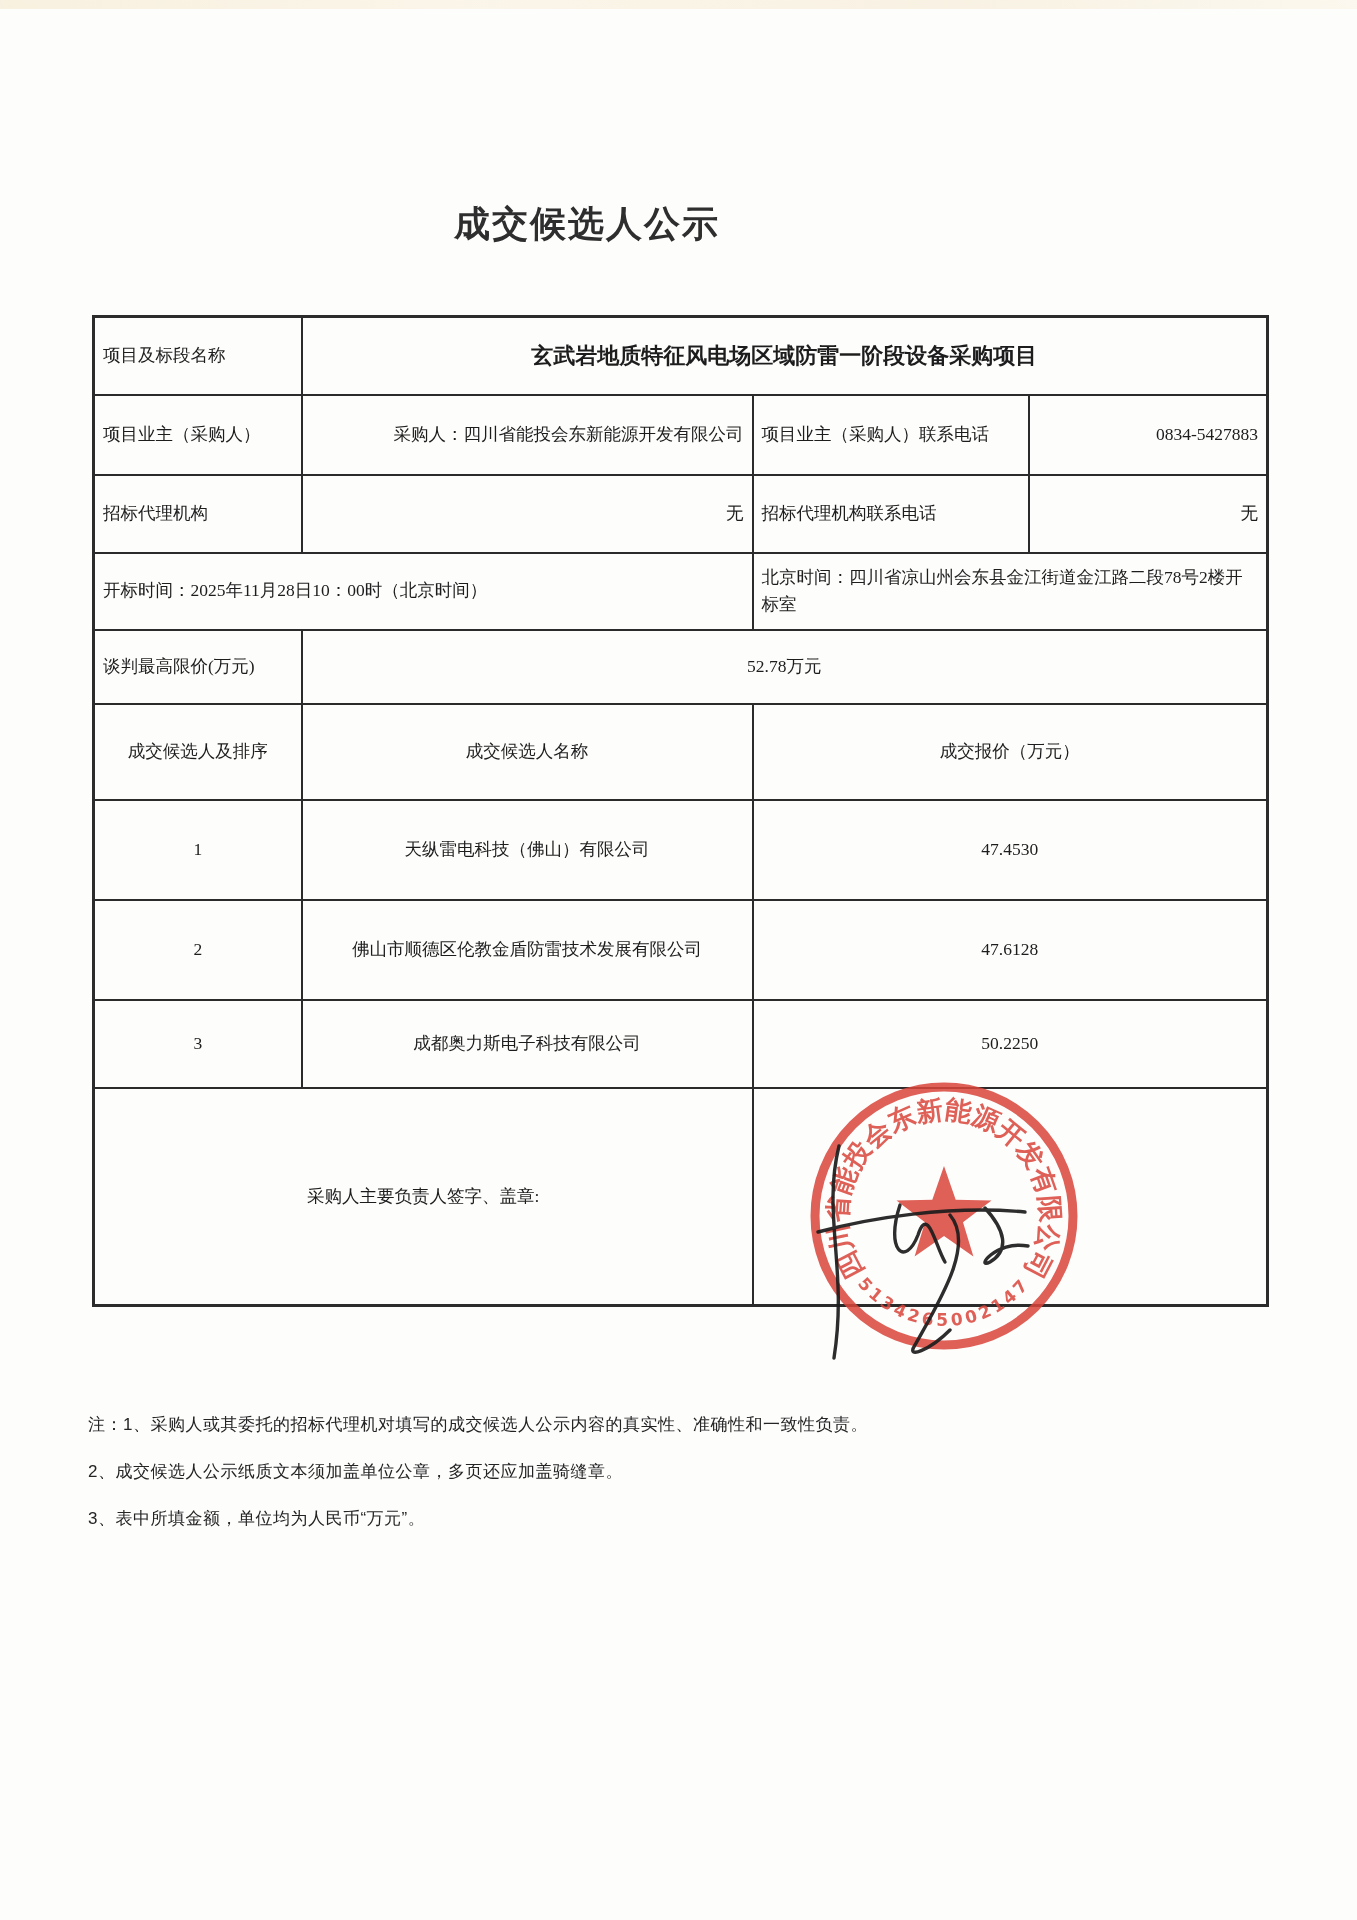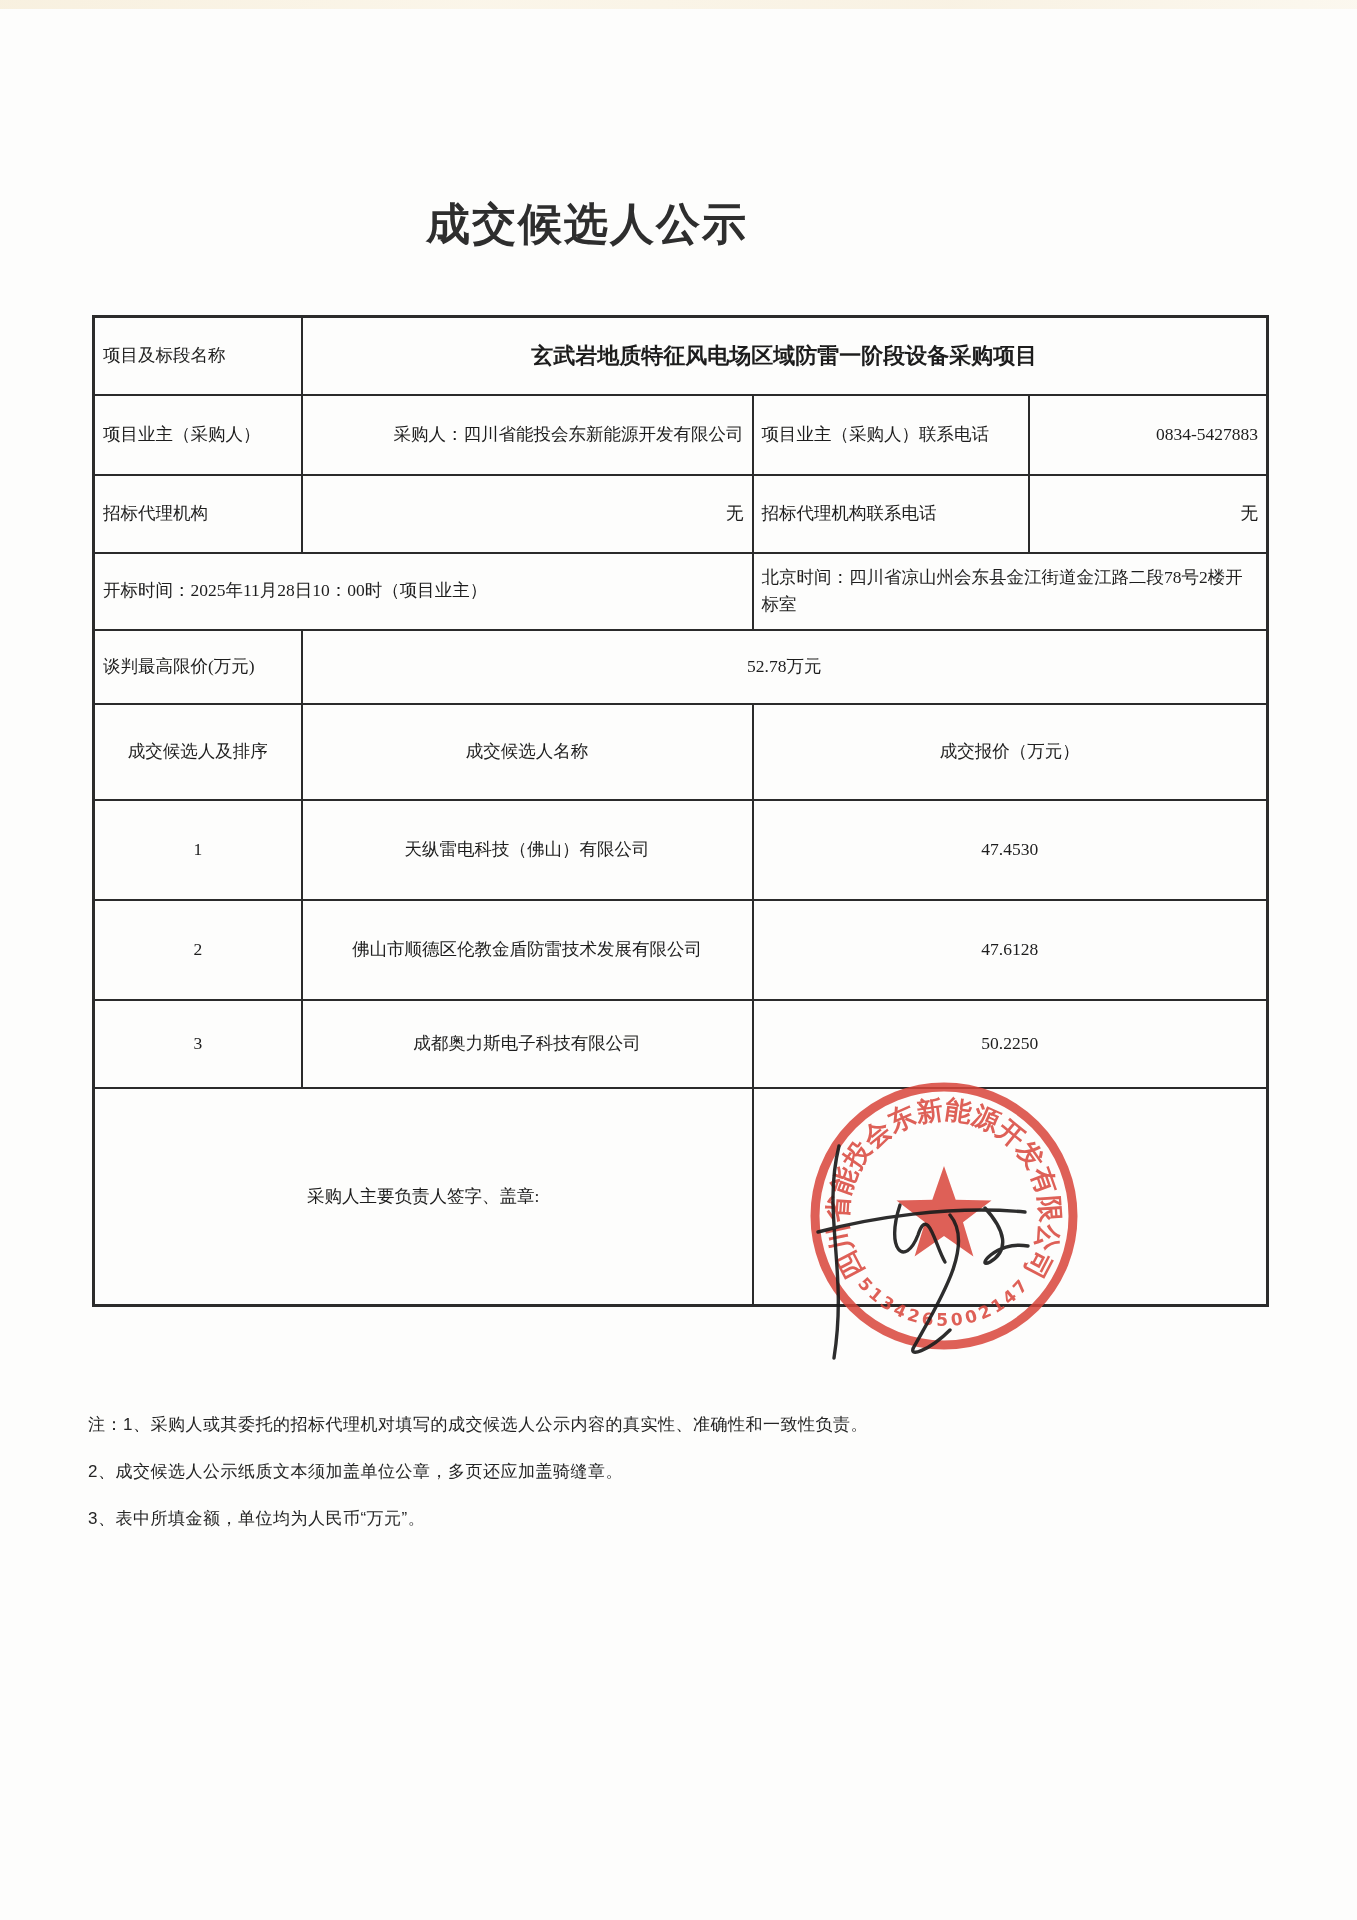--- a/index.html
+++ b/index.html
@@ -18,21 +18,21 @@
   .scan-top-edge{
     position:absolute;left:0;top:0;width:100%;height:9px;
     background:linear-gradient(90deg,#f6ecd6 0%,#faf3e3 35%,#f7eedb 70%,#fbf6ea 100%);
     opacity:.75;
   }
   .doc-title{
     position:absolute;left:0;top:202px;width:1174px;
     text-align:center;
     font-family:"Liberation Sans","DejaVu Sans",sans-serif;
     font-weight:bold;
-    font-size:44px;line-height:44px;
+    font-size:36px;line-height:44px;
     color:#2e2e2e;
     letter-spacing:2px;
   }
   table.main{
     position:absolute;left:92px;top:315px;
     width:1174px;
     border-collapse:collapse;
     table-layout:fixed;
     border:3px solid #2b2b2b;
     font-size:17.5px;
@@ -100,21 +100,21 @@
         <td class="lbl">项目业主（采购人）联系电话</td>
         <td class="val">0834-5427883</td>
       </tr>
       <tr style="height:78px">
         <td class="lbl">招标代理机构</td>
         <td class="val">无</td>
         <td class="lbl">招标代理机构联系电话</td>
         <td class="val">无</td>
       </tr>
       <tr style="height:77px">
-        <td class="lbl" colspan="2">开标时间：2025年11月28日10：00时（项目业主）</td>
+        <td class="lbl" colspan="2">开标时间：2025年11月28日10：00时（北京时间）</td>
         <td class="lbl place" colspan="2">北京时间：四川省凉山州会东县金江街道金江路二段78号2楼开标室</td>
       </tr>
       <tr style="height:74px">
         <td class="lbl">谈判最高限价(万元)</td>
         <td class="ctr" colspan="3">52.78万元</td>
       </tr>
       <tr style="height:96px">
         <td class="ctr">成交候选人及排序</td>
         <td class="ctr">成交候选人名称</td>
         <td class="ctr" colspan="2">成交报价（万元）</td>

